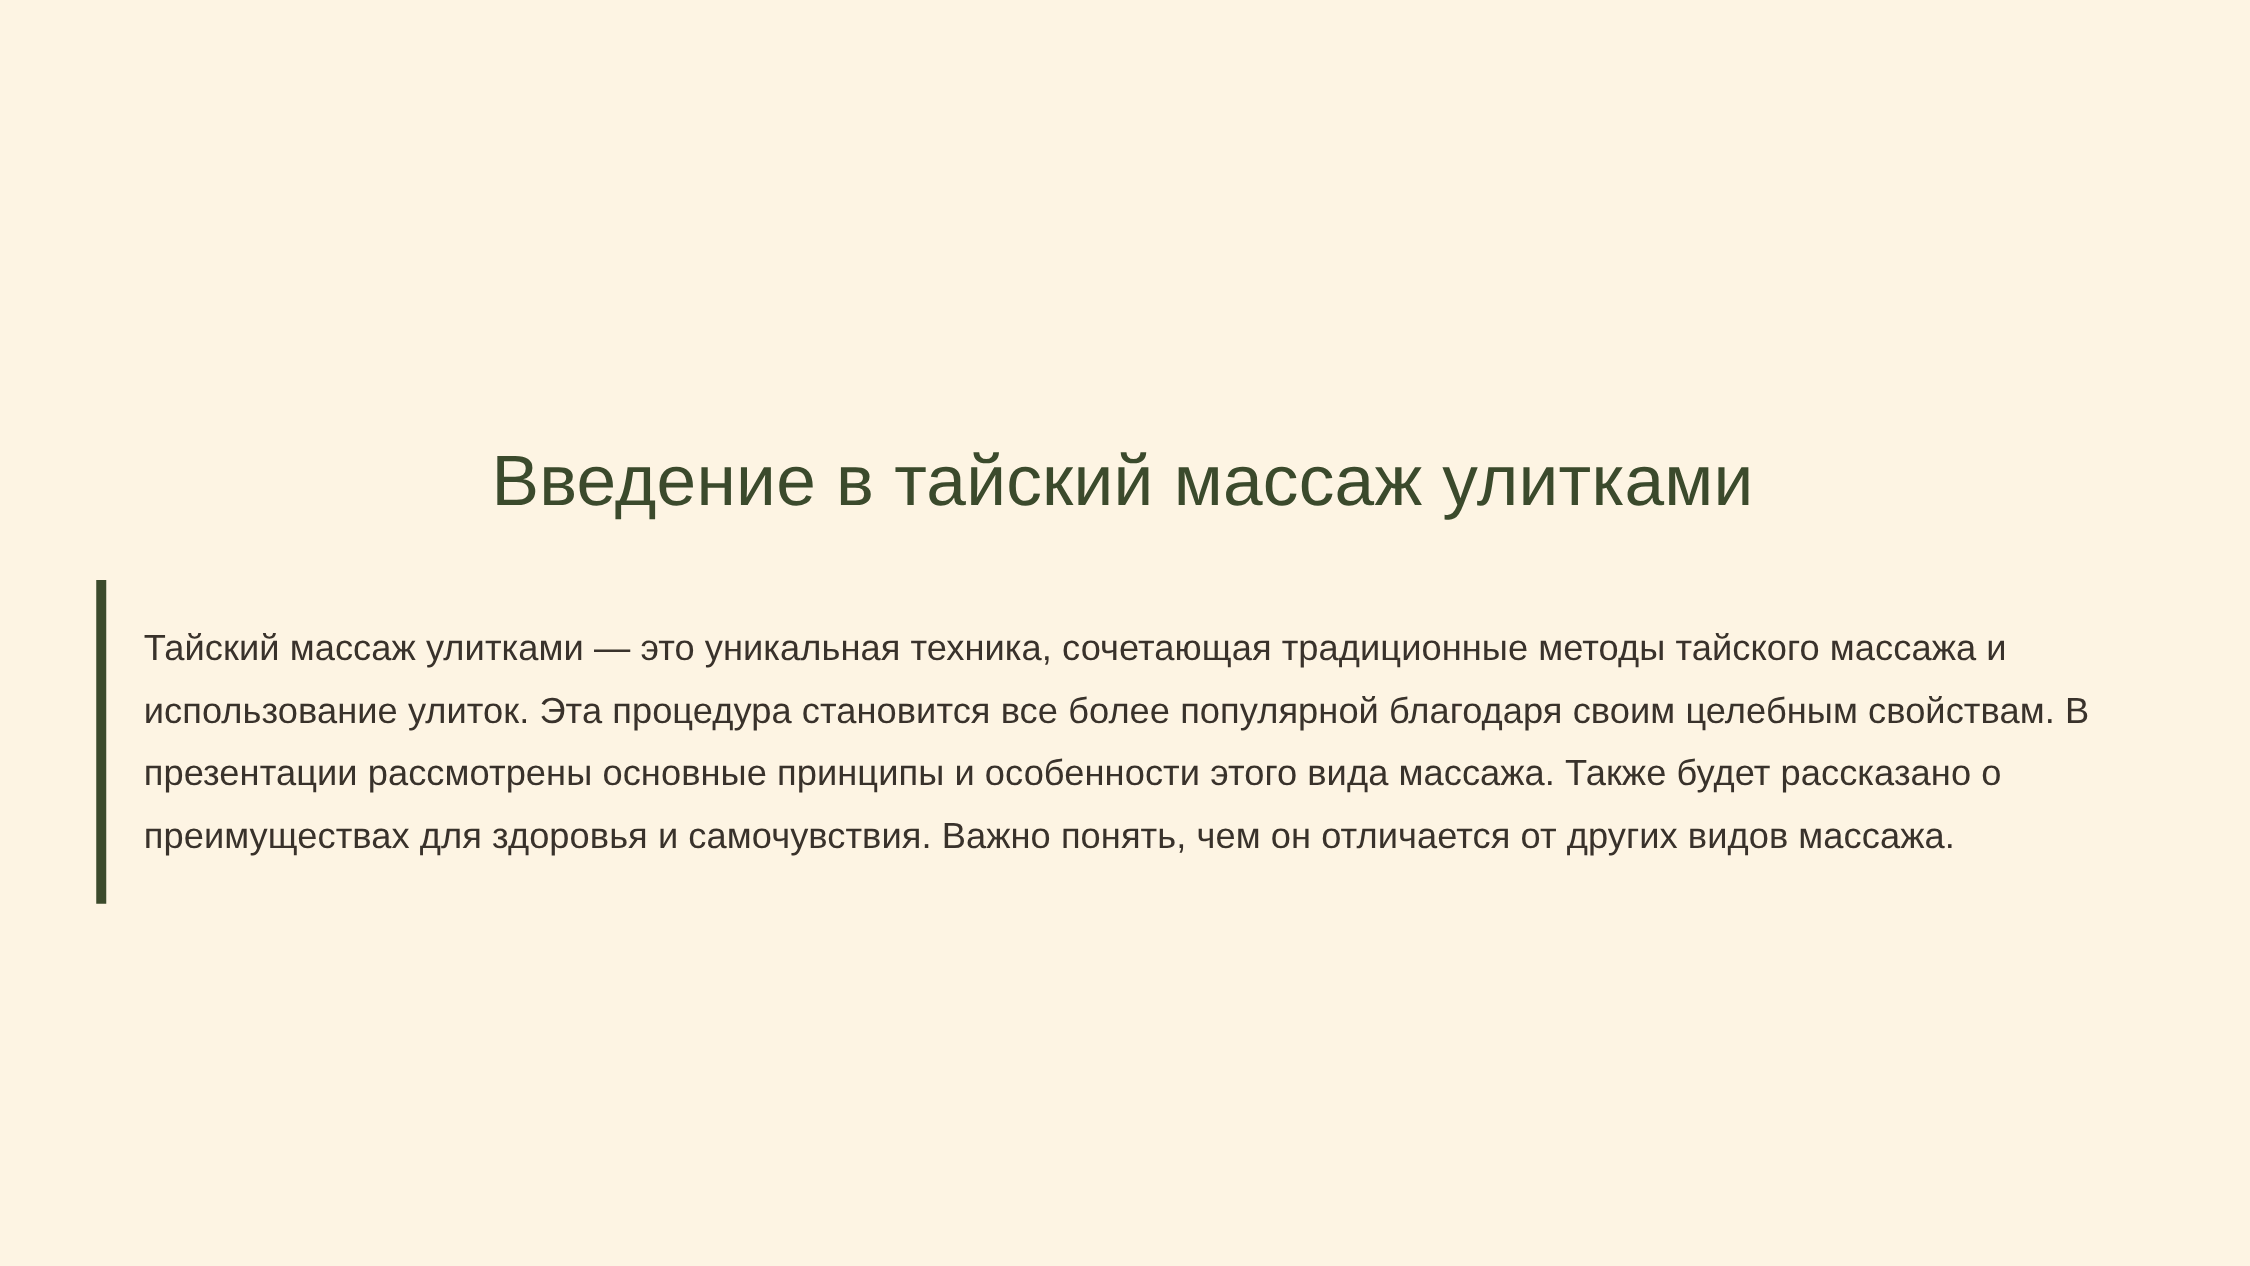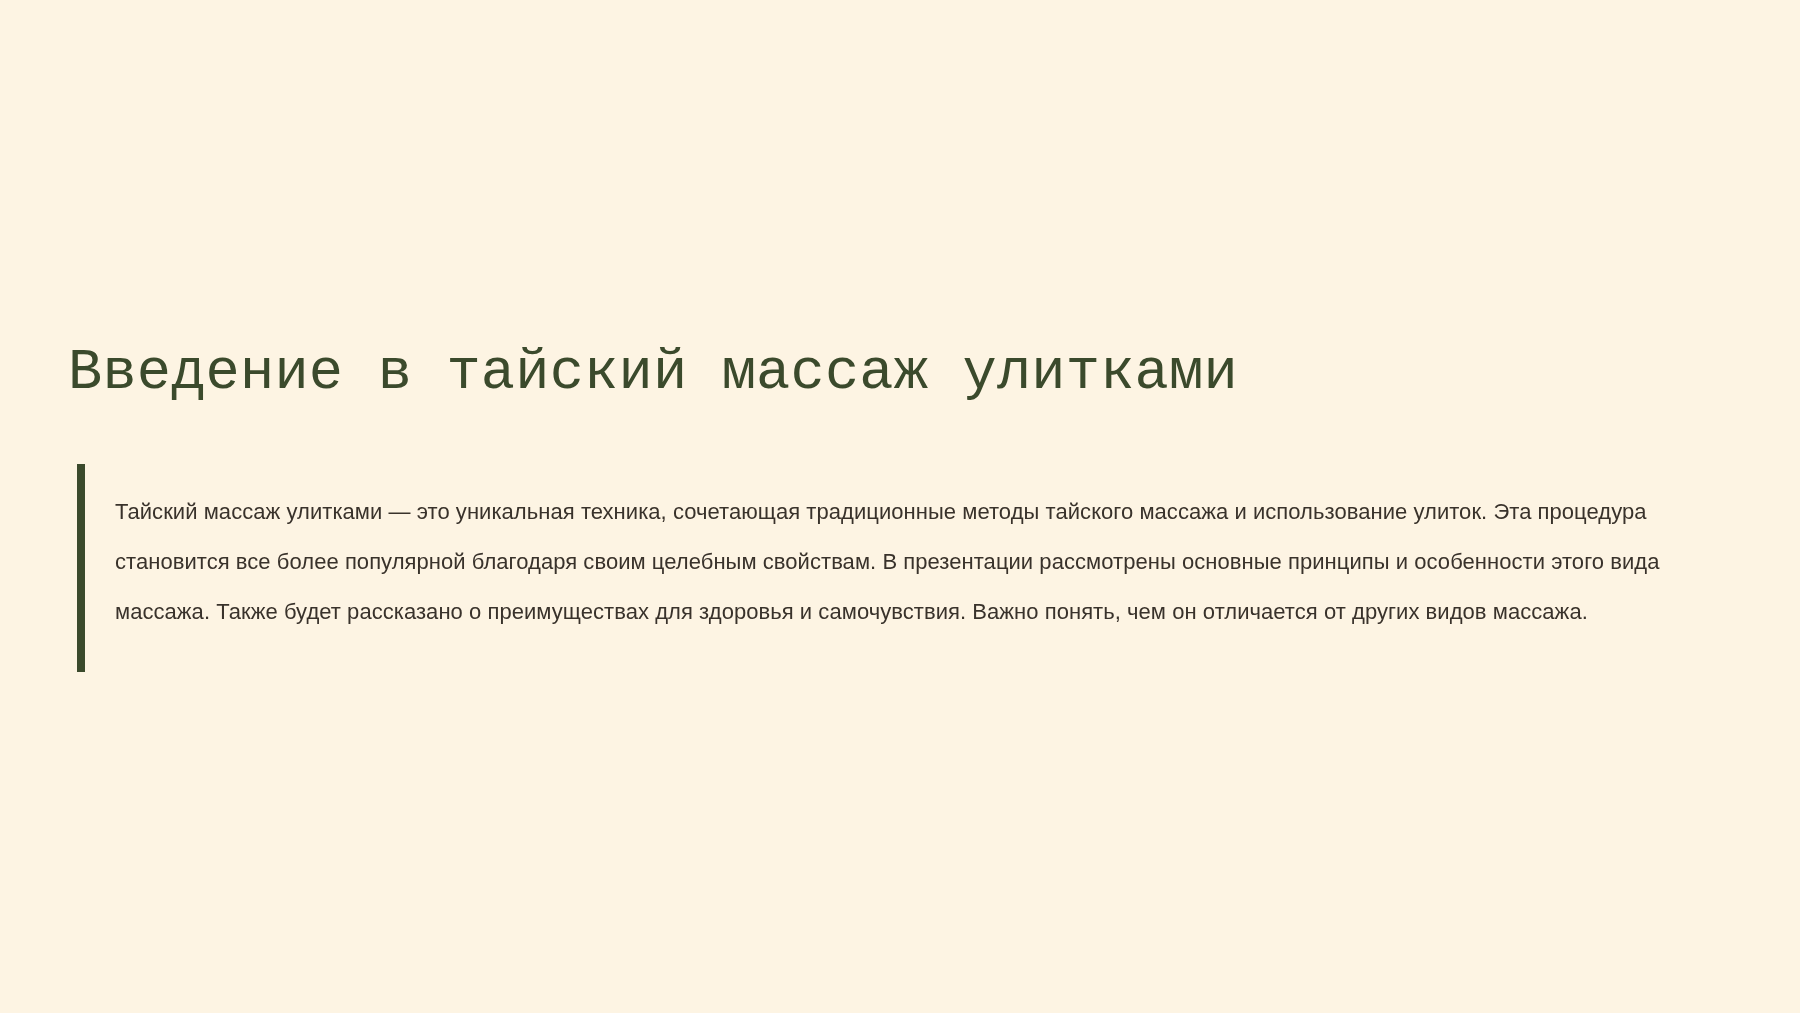--- a/index.html
+++ b/index.html
@@ -16,49 +16,50 @@
   .slide {
     position: relative;
     width: 1800px;
     height: 1013px;
     background: #fdf4e3;
     box-sizing: border-box;
   }
   .slide-title {
     position: absolute;
     left: 68px;
-    top: 302px;
+    top: 314px;
     width: 1660px;
-    font-family: Liberation Mono, monospace;
+    font-family: Liberation Sans, sans-serif;
     font-size: 57px;
     font-weight: 400;
     line-height: 1.18;
     letter-spacing: 0.2px;
     color: #3b4a2c;
     white-space: nowrap;
+    text-align: center;
   }
   .body-block {
     position: absolute;
     left: 77px;
     top: 464px;
     width: 1660px;
     display: flex;
     align-items: stretch;
   }
   .accent-bar {
     width: 8px;
     min-height: 208px;
     background: #3b4a2c;
     flex: 0 0 8px;
   }
   .body-text {
     flex: 1 1 auto;
     padding-left: 30px;
     font-family: "Liberation Sans", "DejaVu Sans", sans-serif;
-    font-size: 22px;
+    font-size: 29px;
     font-weight: 400;
     line-height: 50px;
     color: #39322b;
     letter-spacing: 0.05px;
     text-align: left;
     padding-top: 1px;
   }
 </style>
 </head>
 <body>

